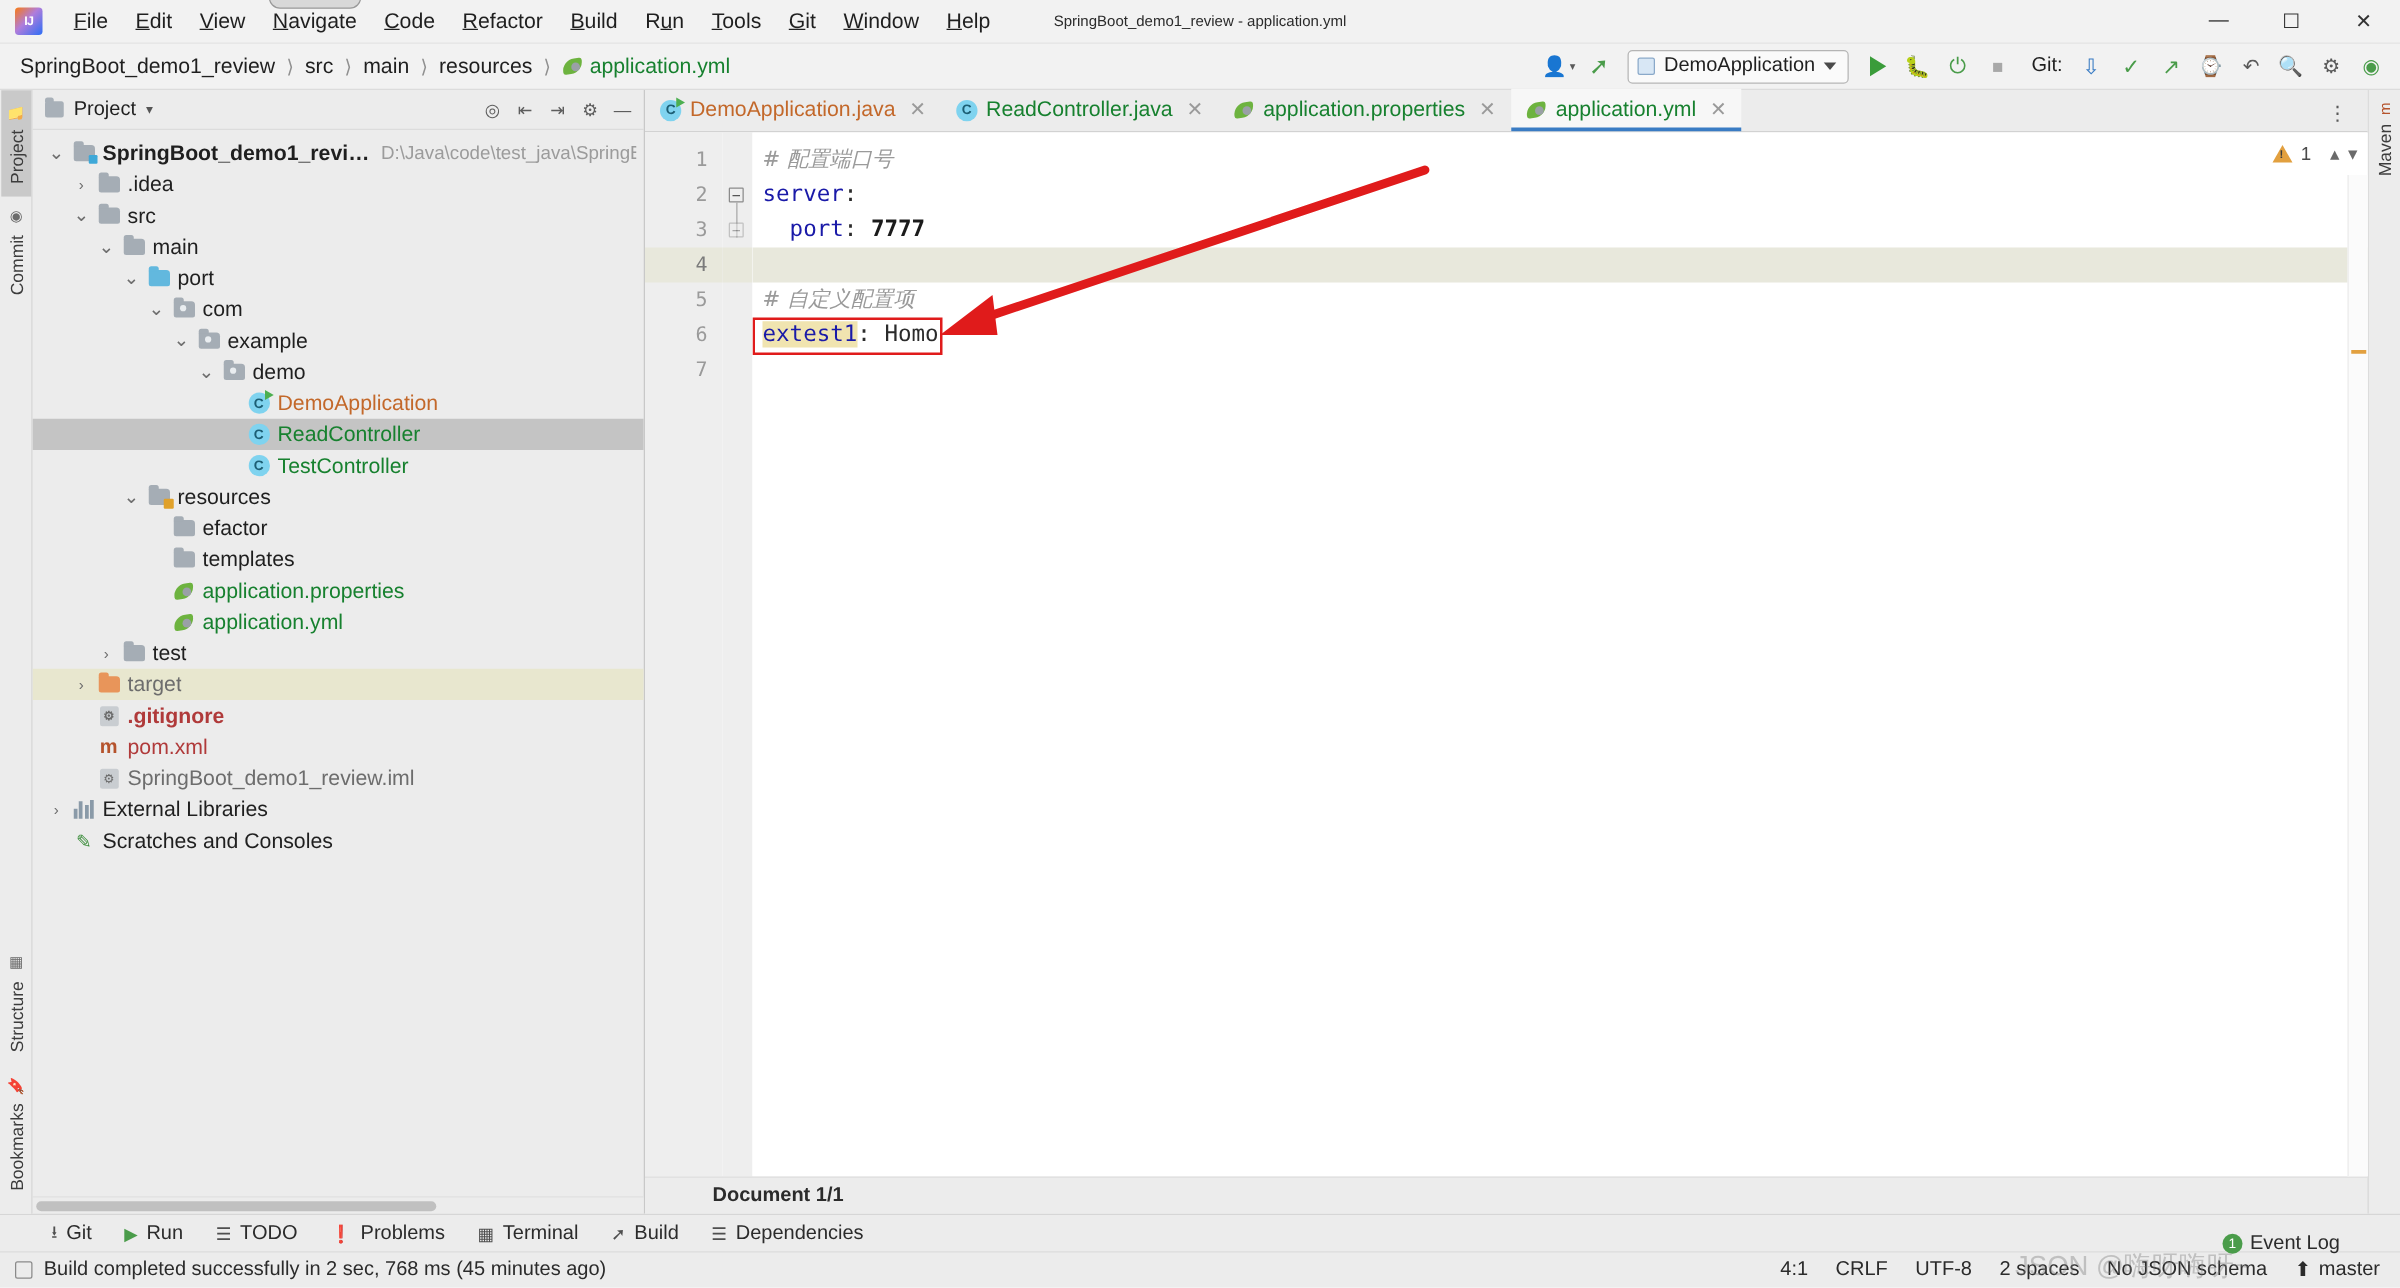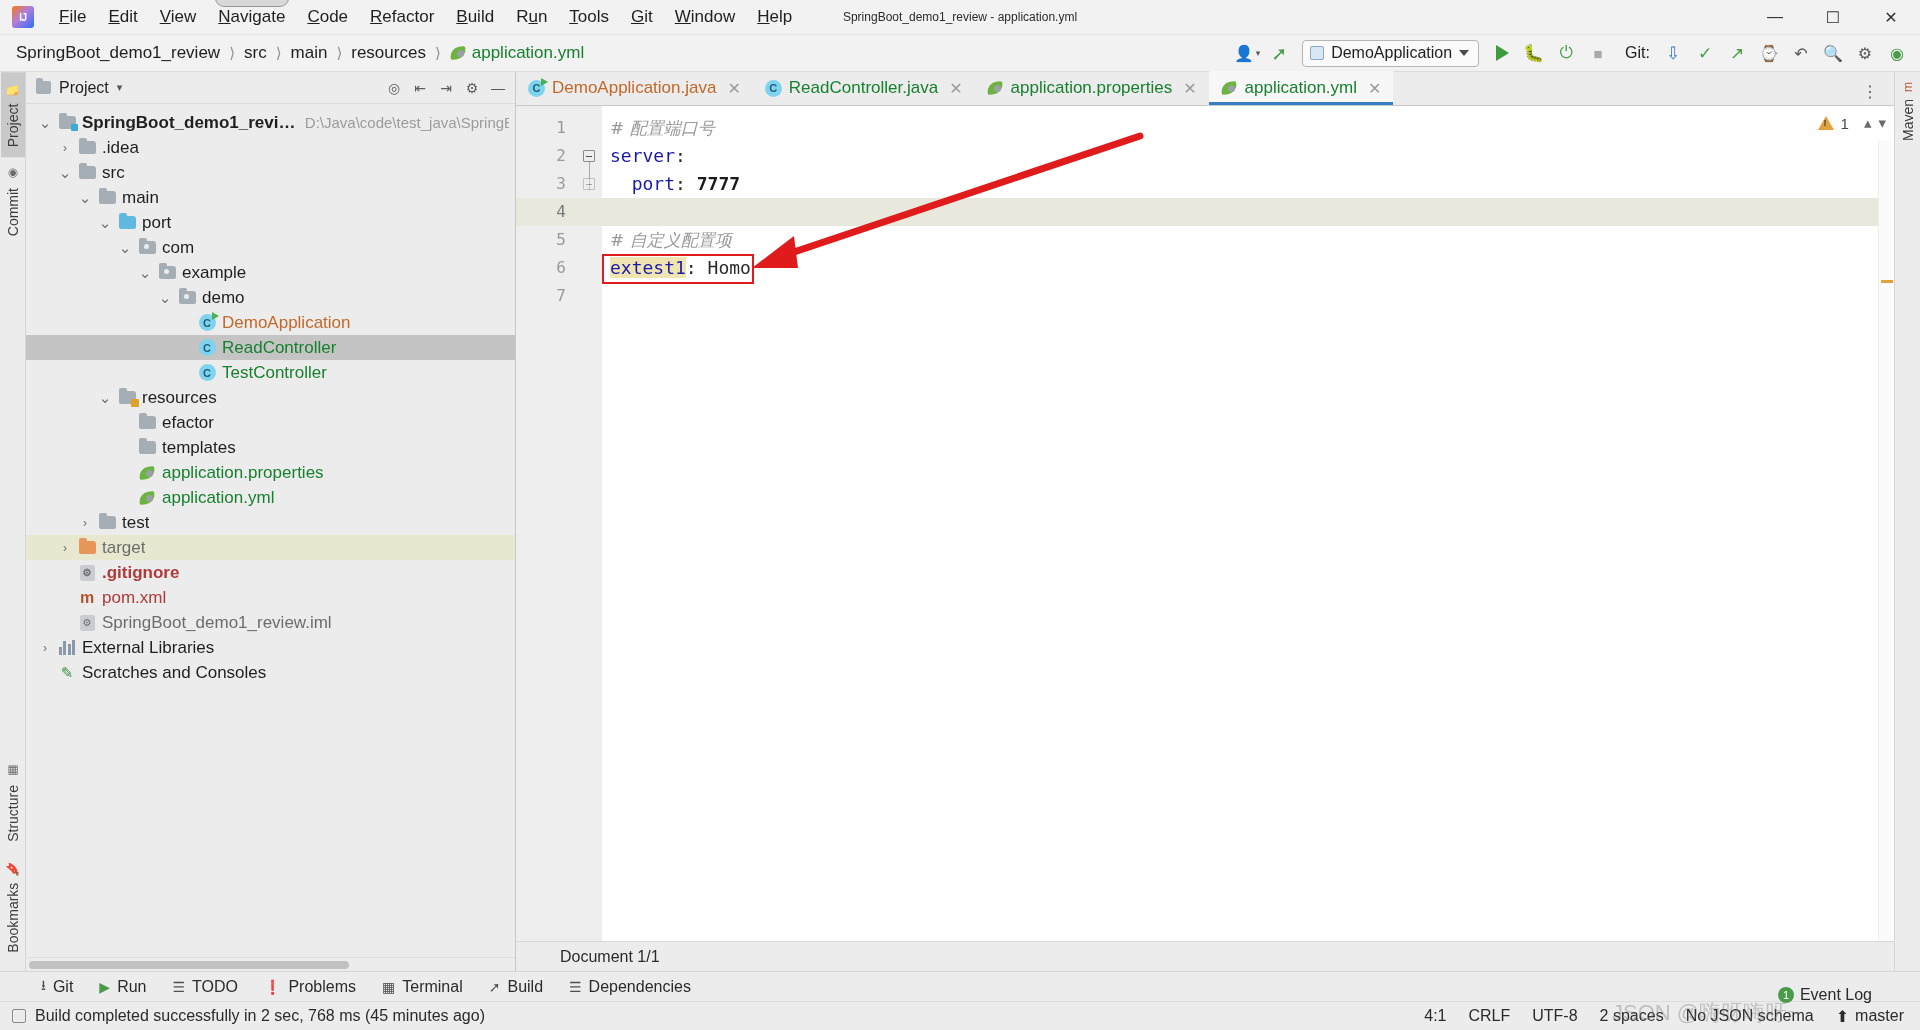--- a/index.html
+++ b/index.html
@@ -269,21 +269,21 @@
     position: absolute; right: 0; top: 34px; bottom: 0; width: 16px;
     background: #fbfbfb; border-left: 1px solid #ececec;
   }
   .mark-tick { position: absolute; right: 1px; width: 12px; height: 3px; background: #e2a03f; }
 
   .doc-status {
     height: 30px; flex: 0 0 30px; background: #ececec;
     display: flex; align-items: center; border-top: 1px solid #d6d6d6;
     font-size: 16px; color: #2b2b2b; padding-left: 10px;
   }
-  .doc-status .dtxt { margin-left: 34px; }
+  .doc-status .dtxt { margin-left: 44px; font-weight: bold; }
 
   
   .vstrip-right {
     width: 26px; flex: 0 0 26px; background: #ececec; border-left: 1px solid #d6d6d6;
     display: flex; flex-direction: column; align-items: center;
   }
 
   
   .toolwin-bar {
     height: 30px; flex: 0 0 30px; background: #ececec;

